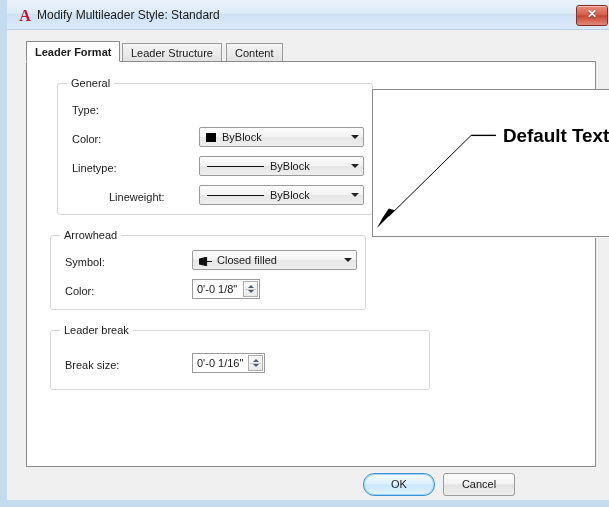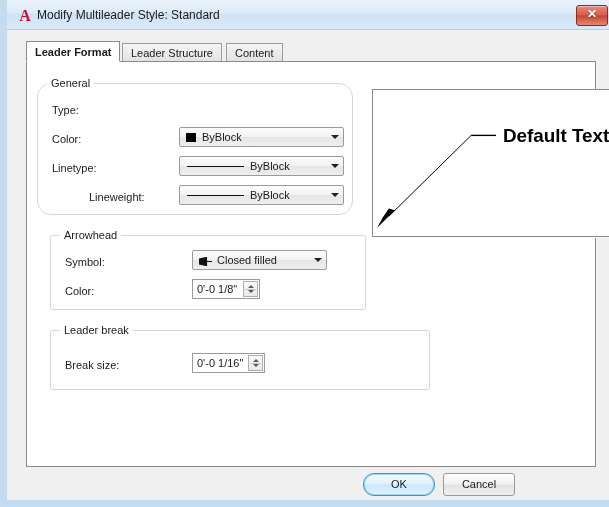--- a/index.html
+++ b/index.html
@@ -177,21 +177,21 @@
   <div id="client">
 
     <div class="tabstrip">
       <div class="tab active" style="left:0px;">Leader Format</div>
       <div class="tab" style="left:96px;">Leader Structure</div>
       <div class="tab" style="left:200px;">Content</div>
     </div>
 
     <div id="tabpanel">
 
-      <div class="group" style="left:10px;top:21px;width:316px;height:132px;border-radius:14px;">
+      <div class="group" style="left:30px;top:21px;width:316px;height:132px;">
         <div class="group-title">General</div>
 
         <div class="row-label" style="left:14px;top:19px;">Type:</div>
 
         <div class="row-label" style="left:14px;top:48px;">Color:</div>
         <div class="combo" style="left:141px;top:43px;width:165px;">
           <div class="swatch-black"></div>
           <div class="ctext" style="left:22px;">ByBlock</div>
           <div class="arrow"></div>
         </div>
@@ -208,21 +208,21 @@
           <div class="linesample thick"></div>
           <div class="ctext" style="left:70px;">ByBlock</div>
           <div class="arrow"></div>
         </div>
       </div>
 
       <div class="group" style="left:23px;top:173px;width:316px;height:75px;">
         <div class="group-title">Arrowhead</div>
 
         <div class="row-label" style="left:14px;top:19px;">Symbol:</div>
-        <div class="combo" style="left:141px;top:14px;width:135px;">
+        <div class="combo" style="left:141px;top:14px;width:165px;">
           <div class="arrowglyph">
             <svg viewBox="0 0 13 9" width="13" height="9">
                 <path d="M0 2.2 L7.5 0.4 L7.5 8.6 L0 6.8 Z M7.5 4.5 L13 4.5" fill="#111" stroke="#111" stroke-width="1.2"></path>
               </svg>
           </div>
           <div class="ctext" style="left:24px;">Closed filled</div>
           <div class="arrow"></div>
         </div>
 
         <div class="row-label" style="left:14px;top:48px;">Color:</div>

